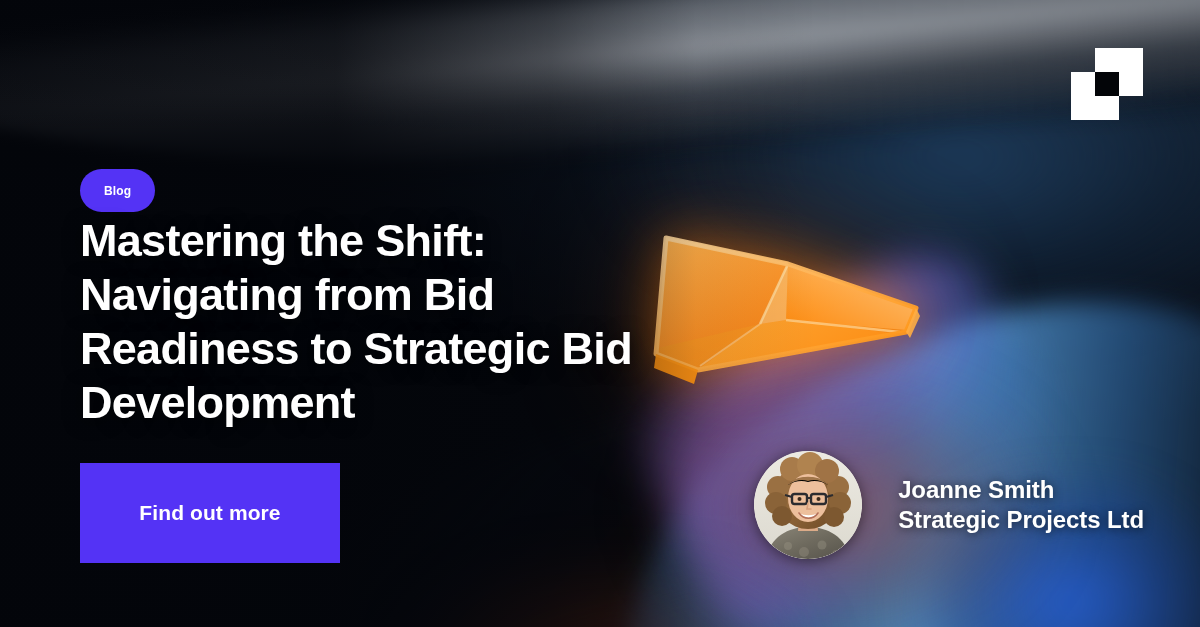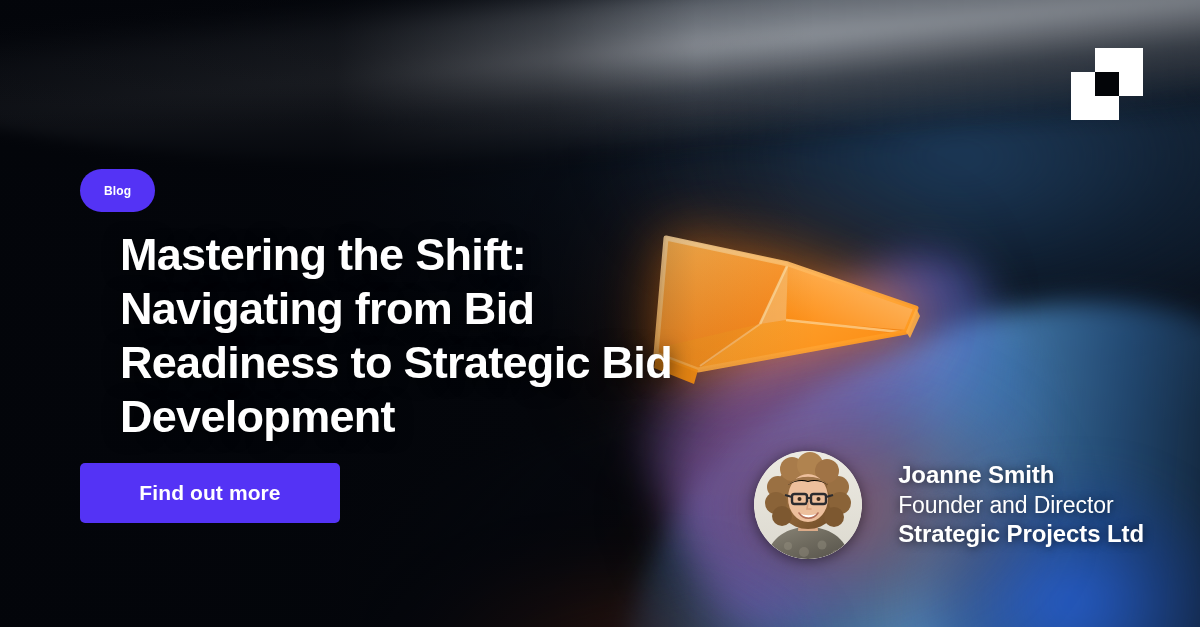--- a/index.html
+++ b/index.html
@@ -196,40 +196,39 @@
     font-size:12px;
     font-weight:bold;
     letter-spacing:.1px;
     cursor:pointer;
     border:none;
     margin-top:16px;
   }
 
   .headline {
     position:absolute;
-    left:80px; top:228px;
+    left:80px; top:214px;
     width:590px;
     color:#fff;
     font-size:45px;
     font-weight:bold;
     line-height:1.20;
     letter-spacing:-.7px;
     text-shadow:0 2px 18px rgba(0,0,0,.7);
-    margin-left:40px;
   }
 
   .cta {
     position:absolute;
     left:80px; top:463px;
-    width:260px; height:60px;
+    width:260px; height:100px;
     display:flex; align-items:center; justify-content:center;
     background:#5433f5;
     color:#fff;
     border:none;
-    border-radius:5px;
+    border-radius:0;
     font-size:21px;
     font-weight:bold;
     font-family:"Liberation Sans", sans-serif;
     cursor:pointer;
     letter-spacing:.1px;
   }
 
   
   .author {
     position:absolute;
@@ -402,21 +401,20 @@
             <circle cx="64.5" cy="48" r="2" fill="#3b2a1d"></circle>
 
             <path d="M54 52 L53 58 L57 58" fill="none" stroke="#d7a07c" stroke-width="1.6" stroke-linecap="round"></path>
             <path d="M45 62 C50 68 59 68 64 62 C59 65 50 65 45 62 Z" fill="#ffffff"></path>
             <path d="M45 62 C50 69 59 69 64 62" fill="none" stroke="#b4705a" stroke-width="1.6" stroke-linecap="round"></path>
           </g>
         </svg>
       </div>
       <div class="author-text">
         <div class="au-name">Joanne Smith</div>
-        <div class="au-role">Founder and Director</div>
         <div class="au-org">Strategic Projects Ltd</div>
       </div>
     </div>
 
     <div class="logo">
       <svg viewBox="0 0 72 72" xmlns="http://www.w3.org/2000/svg">
 
         <rect x="24" y="0" width="48" height="48" fill="#ffffff"></rect>
 
         <rect x="0" y="24" width="48" height="48" fill="#ffffff"></rect>

